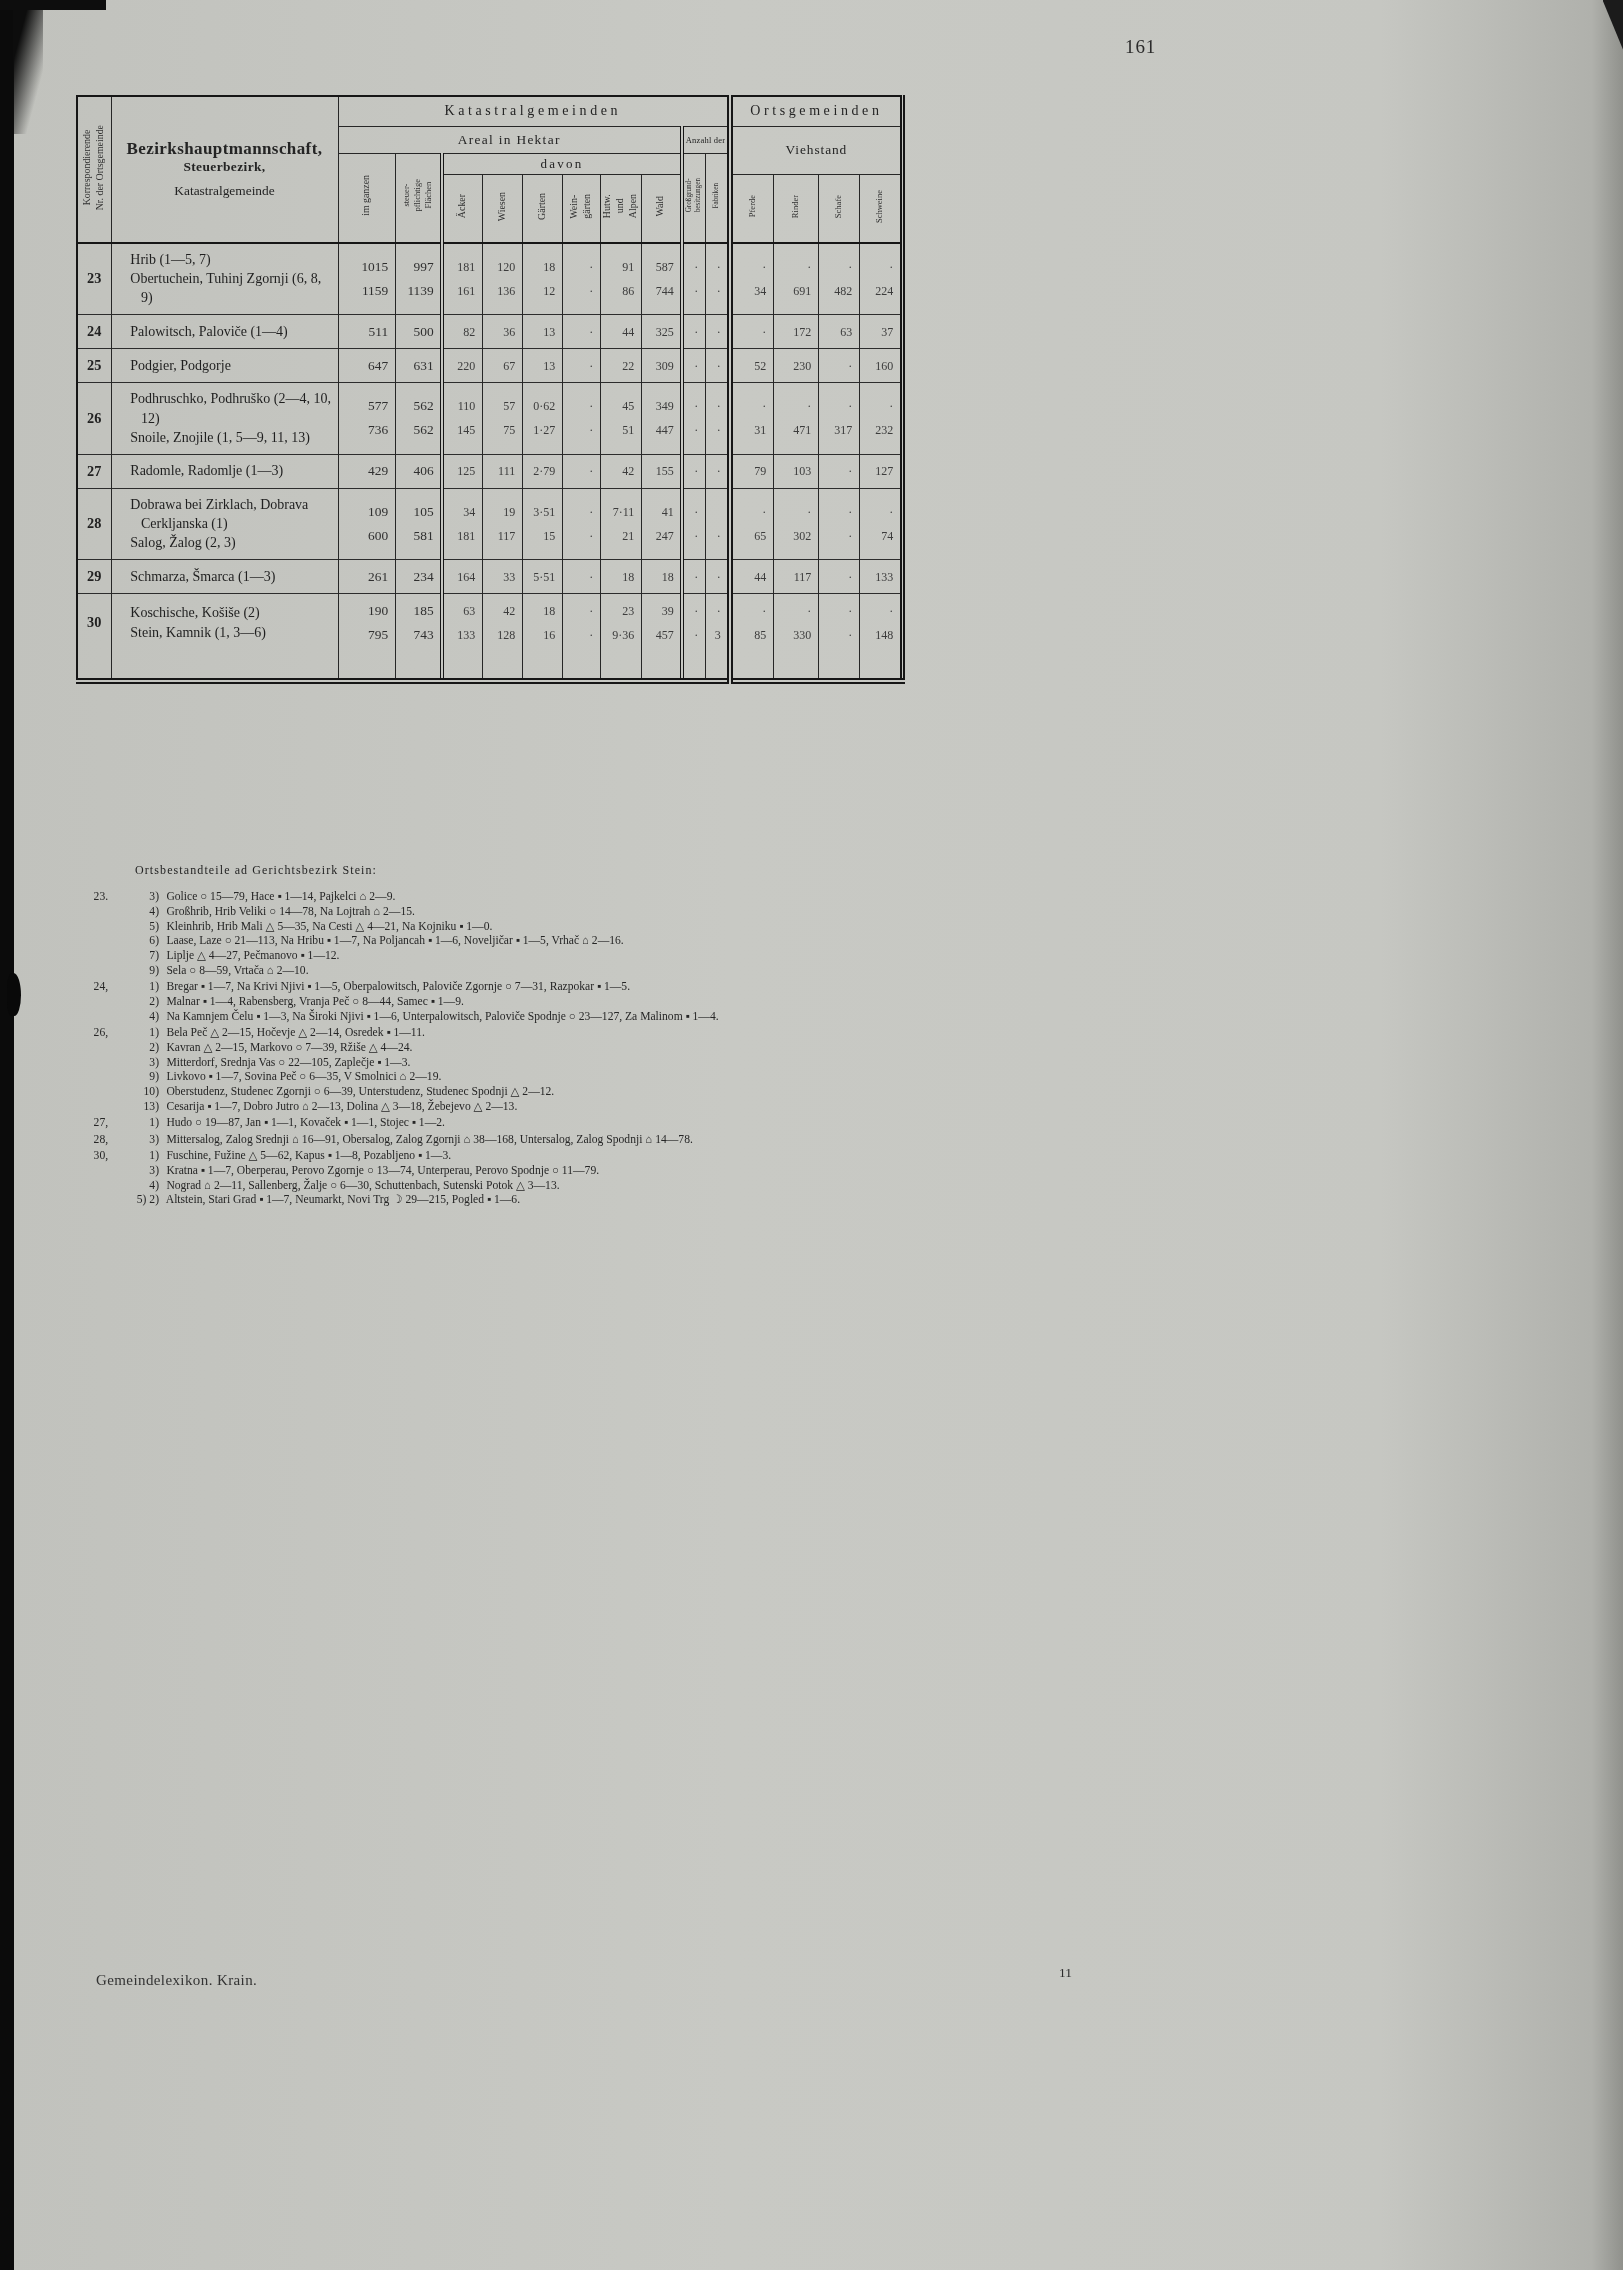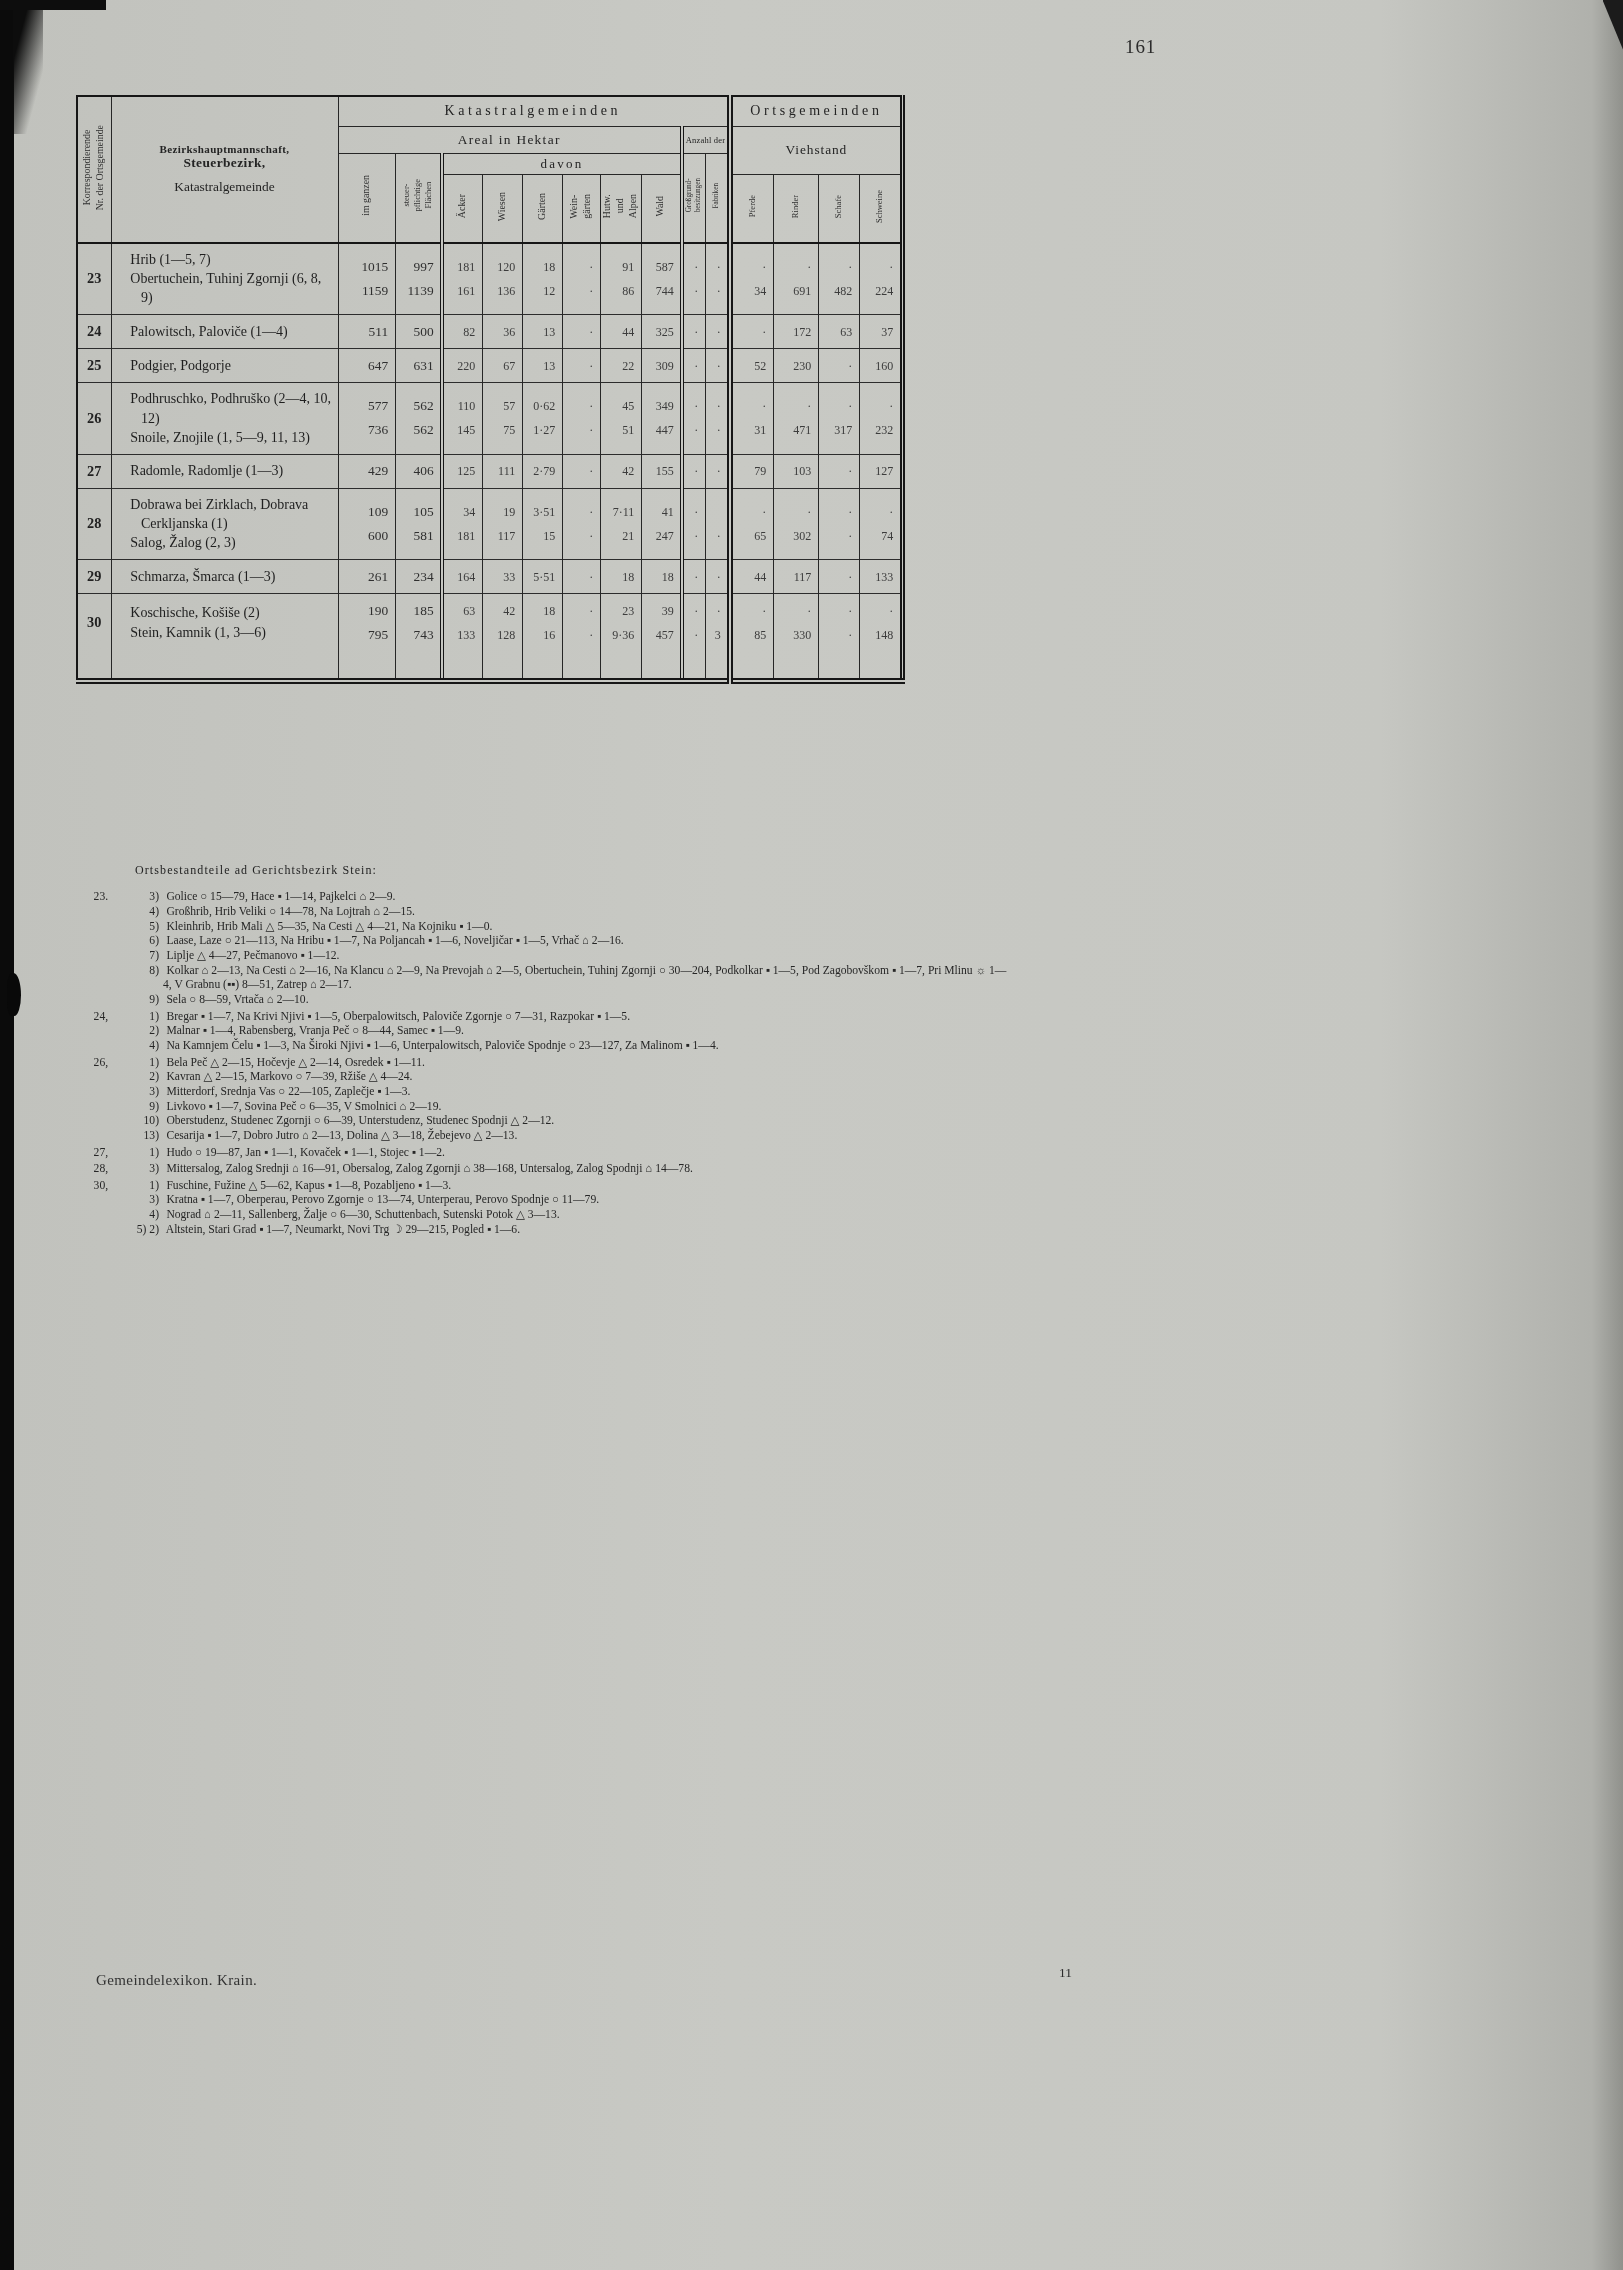--- a/index.html
+++ b/index.html
@@ -48,21 +48,21 @@
   .r1 th.h-kat, .r1 th.h-orts { height: 30px; font-size: 14px; letter-spacing: 3.6px; }
   .r2 th { height: 27px; }
   .h-areal { font-size: 13.4px; letter-spacing: 1.3px; }
   .h-anzahl { font-size: 8.5px; letter-spacing: 0.2px; }
   .h-vieh { font-size: 13.4px; letter-spacing: 0.9px; }
   .h-davon { height: 21.5px; font-size: 13px; letter-spacing: 2.2px; }
   .r4 th { height: 68px; }
 
   .h-corner { }
   .corner-text { font-size: 7.2px; line-height: 1.3; color:#3a3a3a; letter-spacing: 0; }
-  .h-names .l1 { font-weight: bold; font-size: 11px; letter-spacing: 0.4px; }
+  .h-names .l1 { font-weight: bold; font-size: 17px; letter-spacing: 0.4px; }
   .h-names .l2 { font-weight: bold; font-size: 13.4px; letter-spacing: 0.4px; margin-bottom: 8px; }
   .h-names .l3 { font-size: 13.4px; }
 
   .vt {
     writing-mode: vertical-rl; transform: rotate(180deg);
     white-space: pre-line; display: inline-block;
     font-size: 9.9px; line-height: 1.3; color:#303030; max-height: 100%; overflow: hidden;
   }
   .h-steu .vt { font-size: 8.5px; }
   .h-anz-col .vt { font-size: 7.2px; }
@@ -642,21 +642,20 @@
   <div class="footnotes">
     <div class="fn-heading">Ortsbestandteile ad Gerichtsbezirk Stein:</div>
     <div id="fn-groups">
         <div class="fn-group">
           <span class="fn-gnr">23.</span>
           <div class="fn-line"><span class="fn-m">3)</span> Golice ○ 15—79, Hace ▪ 1—14, Pajkelci ⌂ 2—9.</div>
           <div class="fn-line"><span class="fn-m">4)</span> Großhrib, Hrib Veliki ○ 14—78, Na Lojtrah ⌂ 2—15.</div>
           <div class="fn-line"><span class="fn-m">5)</span> Kleinhrib, Hrib Mali △ 5—35, Na Cesti △ 4—21, Na Kojniku ▪ 1—0.</div>
           <div class="fn-line"><span class="fn-m">6)</span> Laase, Laze ○ 21—113, Na Hribu ▪ 1—7, Na Poljancah ▪ 1—6, Noveljičar ▪ 1—5, Vrhač ⌂ 2—16.</div>
           <div class="fn-line"><span class="fn-m">7)</span> Liplje △ 4—27, Pečmanovo ▪ 1—12.</div>
-          <div class="fn-line"><span class="fn-m">8)</span> Kolkar ⌂ 2—13, Na Cesti ⌂ 2—16, Na Klancu ⌂ 2—9, Na Prevojah ⌂ 2—5, Obertuchein, Tuhinj Zgornji ○ 30—204, Podkolkar ▪ 1—5, Pod Zagobovškom ▪ 1—7, Pri Mlinu ☼ 1—4, V Grabnu (▪▪) 8—51, Zatrep ⌂ 2—17.</div>
           <div class="fn-line"><span class="fn-m">9)</span> Sela ○ 8—59, Vrtača ⌂ 2—10.</div>
         </div>
         <div class="fn-group">
           <span class="fn-gnr">24,</span>
           <div class="fn-line"><span class="fn-m">1)</span> Bregar ▪ 1—7, Na Krivi Njivi ▪ 1—5, Oberpalowitsch, Paloviče Zgornje ○ 7—31, Razpokar ▪ 1—5.</div>
           <div class="fn-line"><span class="fn-m">2)</span> Malnar ▪ 1—4, Rabensberg, Vranja Peč ○ 8—44, Samec ▪ 1—9.</div>
           <div class="fn-line"><span class="fn-m">4)</span> Na Kamnjem Čelu ▪ 1—3, Na Široki Njivi ▪ 1—6, Unterpalowitsch, Paloviče Spodnje ○ 23—127, Za Malinom ▪ 1—4.</div>
         </div>
         <div class="fn-group">
           <span class="fn-gnr">26,</span>

